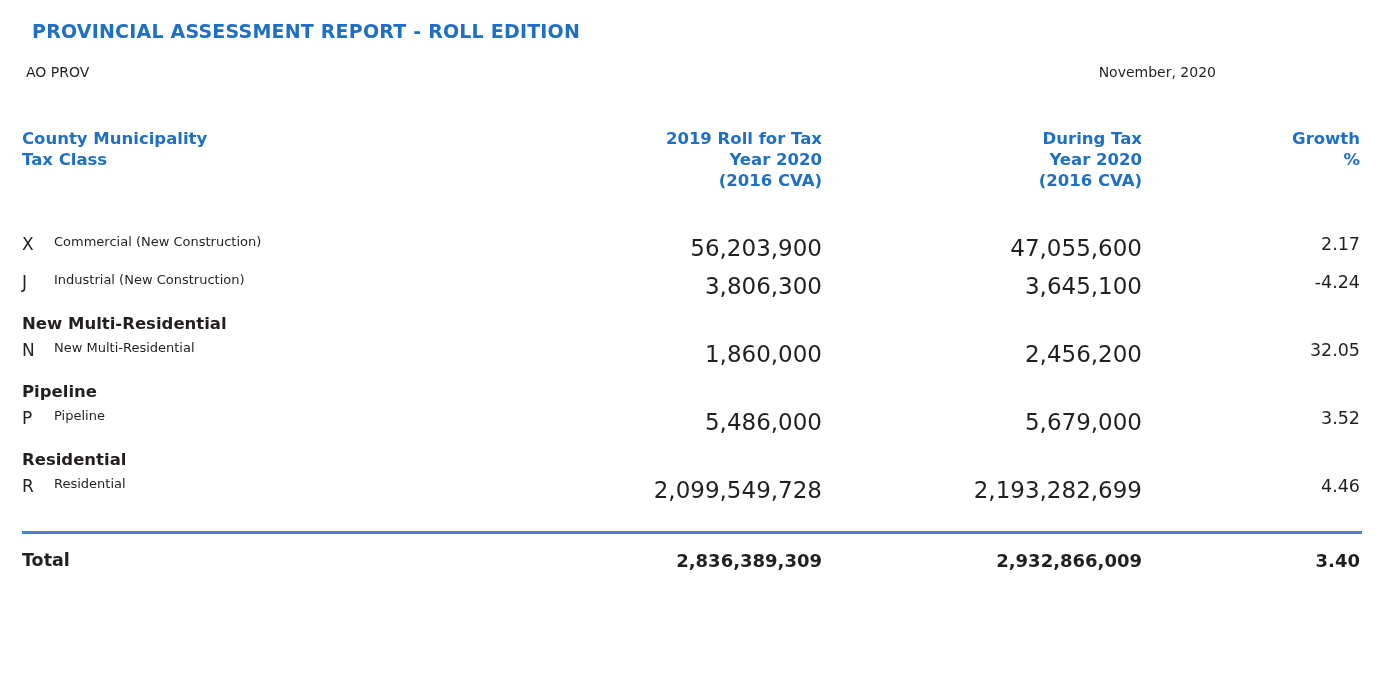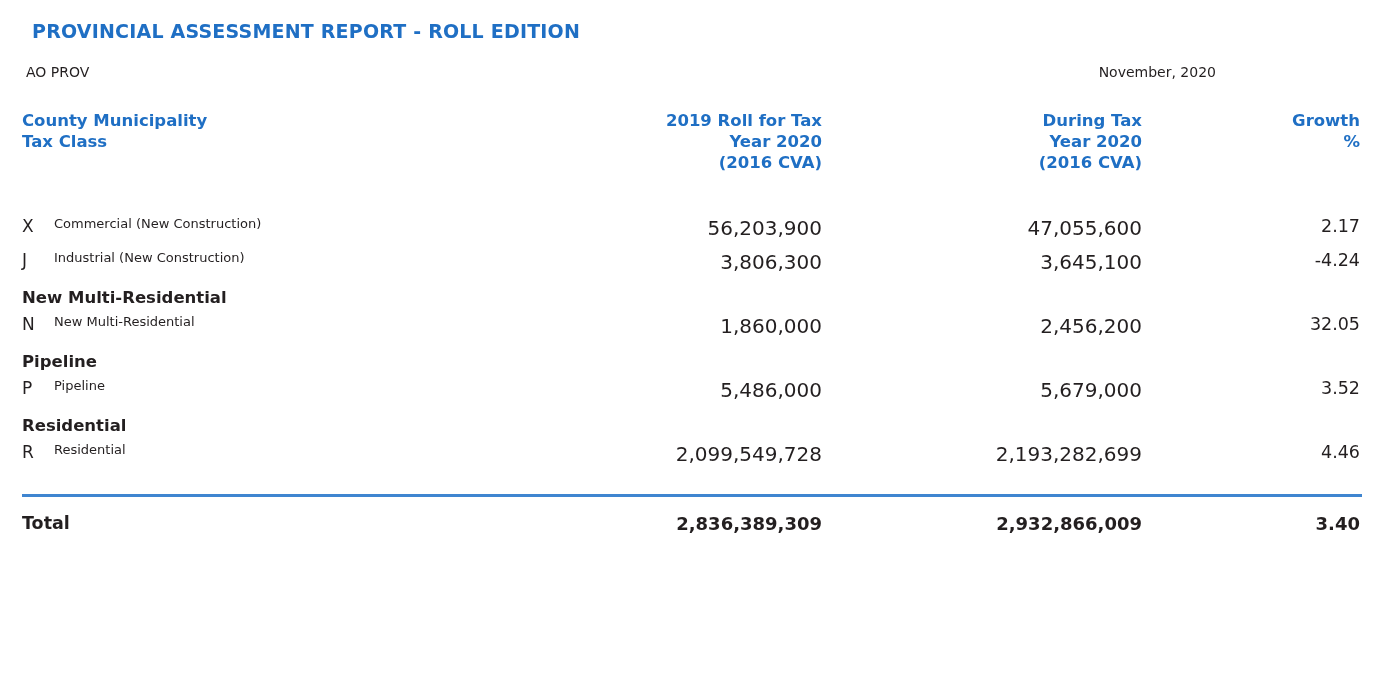--- a/index.html
+++ b/index.html
@@ -35,21 +35,21 @@
     align-items: baseline;
     font-size: 14px;
     color: #231f20;
     padding-top: 22px;
     padding-left: 4px;
     padding-right: 2px;
   }
   table.report {
     width: 100%;
     border-collapse: collapse;
-    margin-top: 30px;
+    margin-top: 48px;
     table-layout: fixed;
   }
   table.report col.c-label { width: 470px; }
   table.report col.c-prev  { width: 330px; }
   table.report col.c-cur   { width: 320px; }
   table.report col.c-grow  { width: 220px; }
 
   thead th {
     color: #1f6fc4;
     font-size: 16.5px;
@@ -76,21 +76,21 @@
 
   tbody td {
     font-size: 17px;
     color: #231f20;
     vertical-align: top;
     padding: 1px 0 6px 0;
     line-height: 1.32;
   }
   tbody td.num {
     text-align: right;
-    font-size: 20px;
+    font-size: 23px;
   }
   tbody td.grow {
     text-align: right;
     font-size: 17.5px;
     padding-right: 2px;
   }
   .class-cell {
     display: flex;
     align-items: flex-start;
   }

